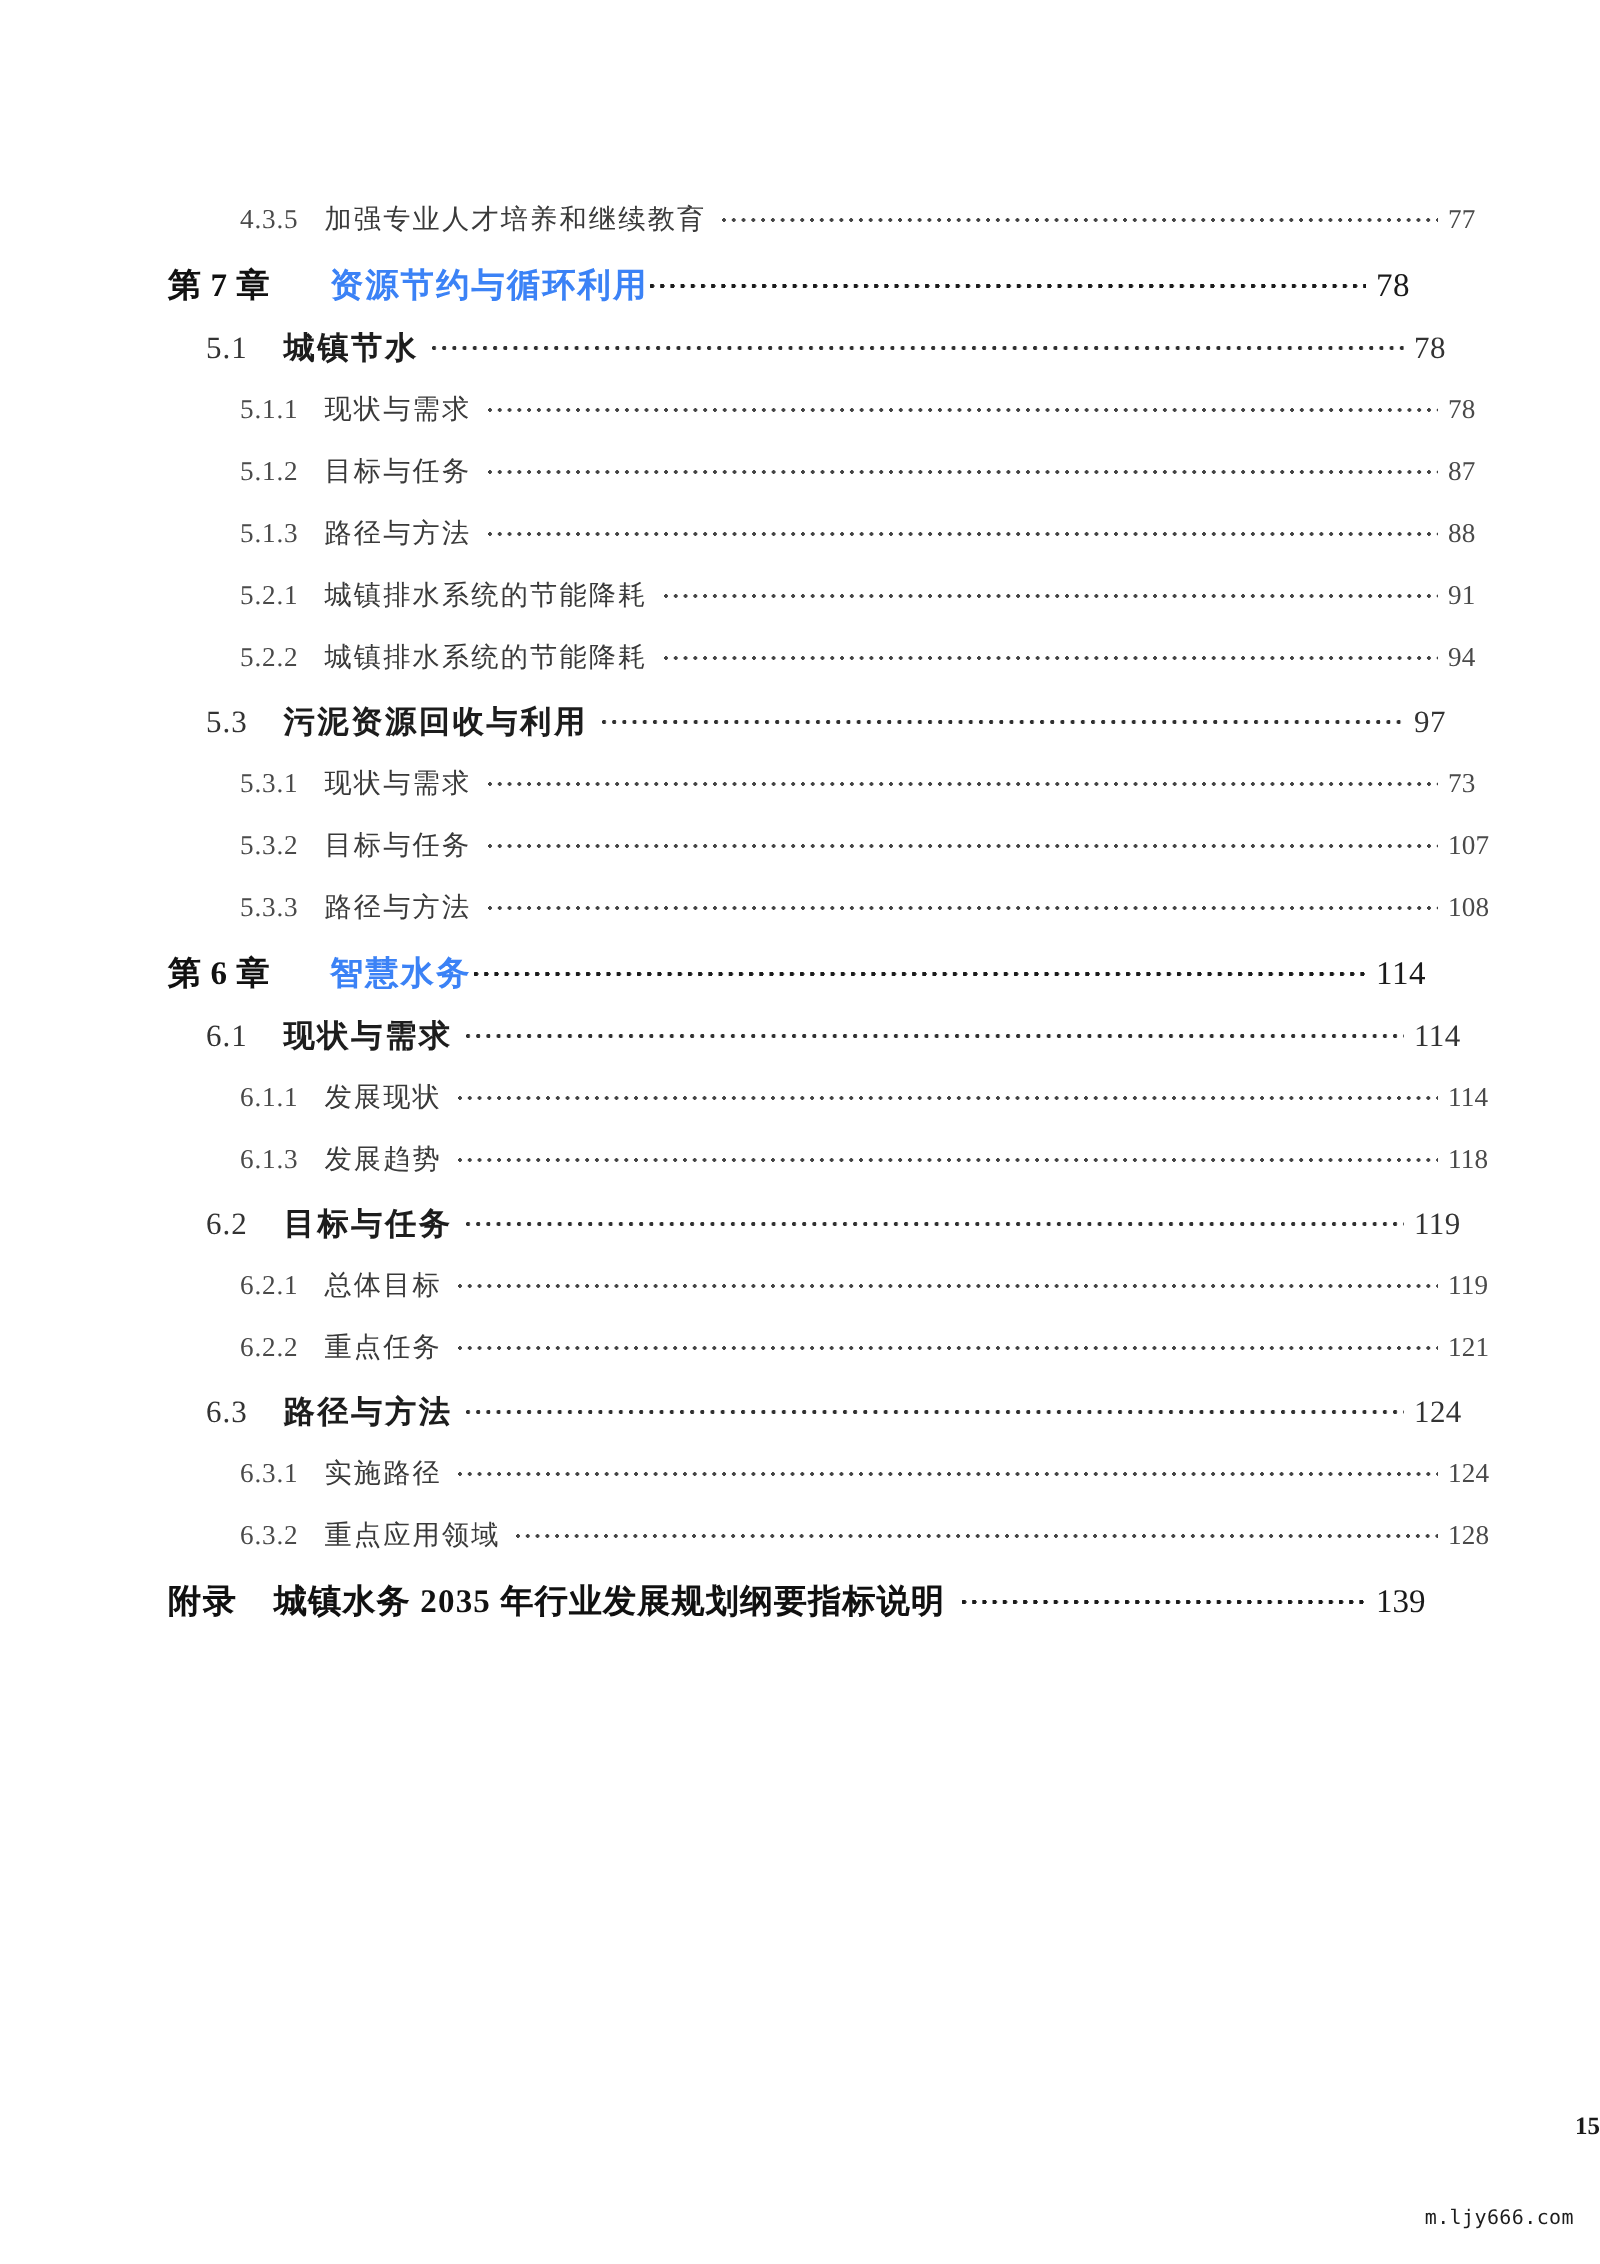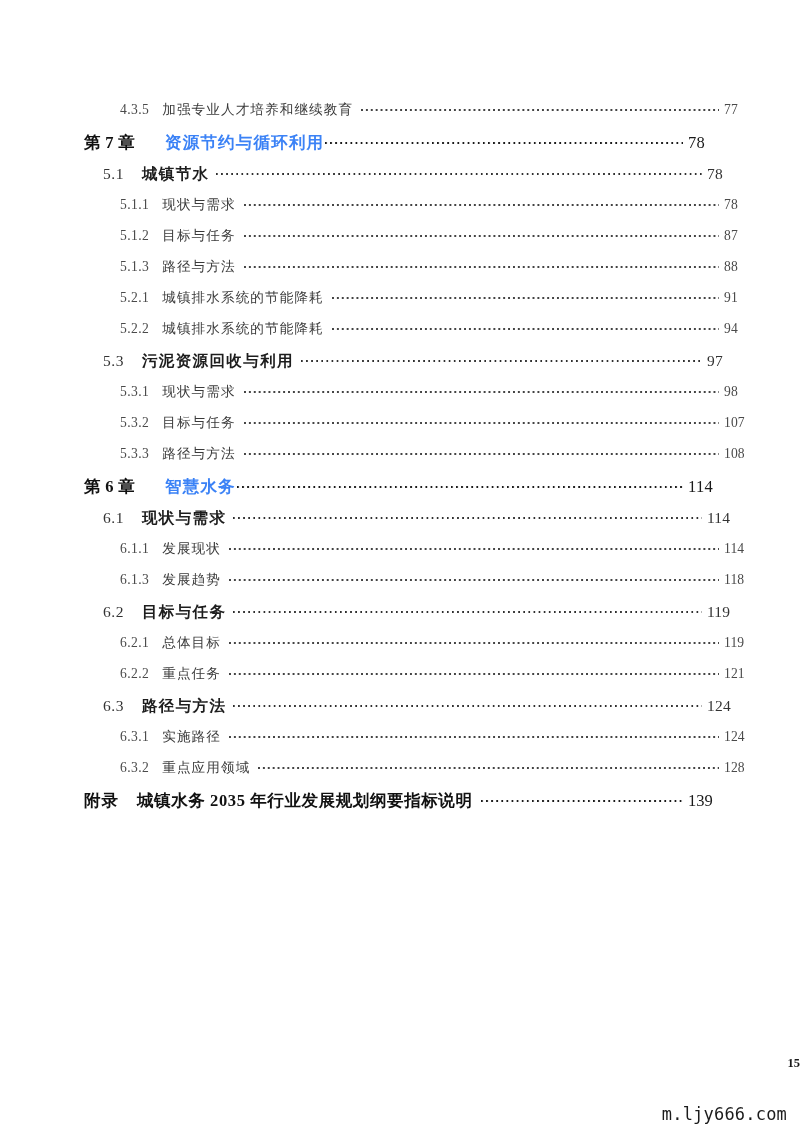--- a/index.html
+++ b/index.html
@@ -136,21 +136,21 @@
     font-weight: bold;
     color: #1a1a1a;
     font-family: "Liberation Serif", "DejaVu Serif", serif;
   }
 
   .watermark {
     position: absolute;
     right: 13px;
     top: 1104px;
     font-family: "DejaVu Sans Mono", "Liberation Mono", monospace;
-    font-size: 17px;
+    font-size: 10px;
     color: #1c1c1c;
     letter-spacing: 0.2px;
   }
 </style>
 </head>
 <body>
 
 <div class="page">
 
   <div class="toc" id="toc-list">
@@ -205,21 +205,21 @@
       <div class="toc-row lvl-2">
         <span class="num">5.3</span>
         <span class="label">污泥资源回收与利用</span>
         <span class="leader"></span>
         <span class="pageno">97</span>
       </div>
       <div class="toc-row lvl-3">
         <span class="num">5.3.1</span>
         <span class="label">现状与需求</span>
         <span class="leader"></span>
-        <span class="pageno">98</span>
+        <span class="pageno">73</span>
       </div>
       <div class="toc-row lvl-3">
         <span class="num">5.3.2</span>
         <span class="label">目标与任务</span>
         <span class="leader"></span>
         <span class="pageno">107</span>
       </div>
       <div class="toc-row lvl-3">
         <span class="num">5.3.3</span>
         <span class="label">路径与方法</span>

